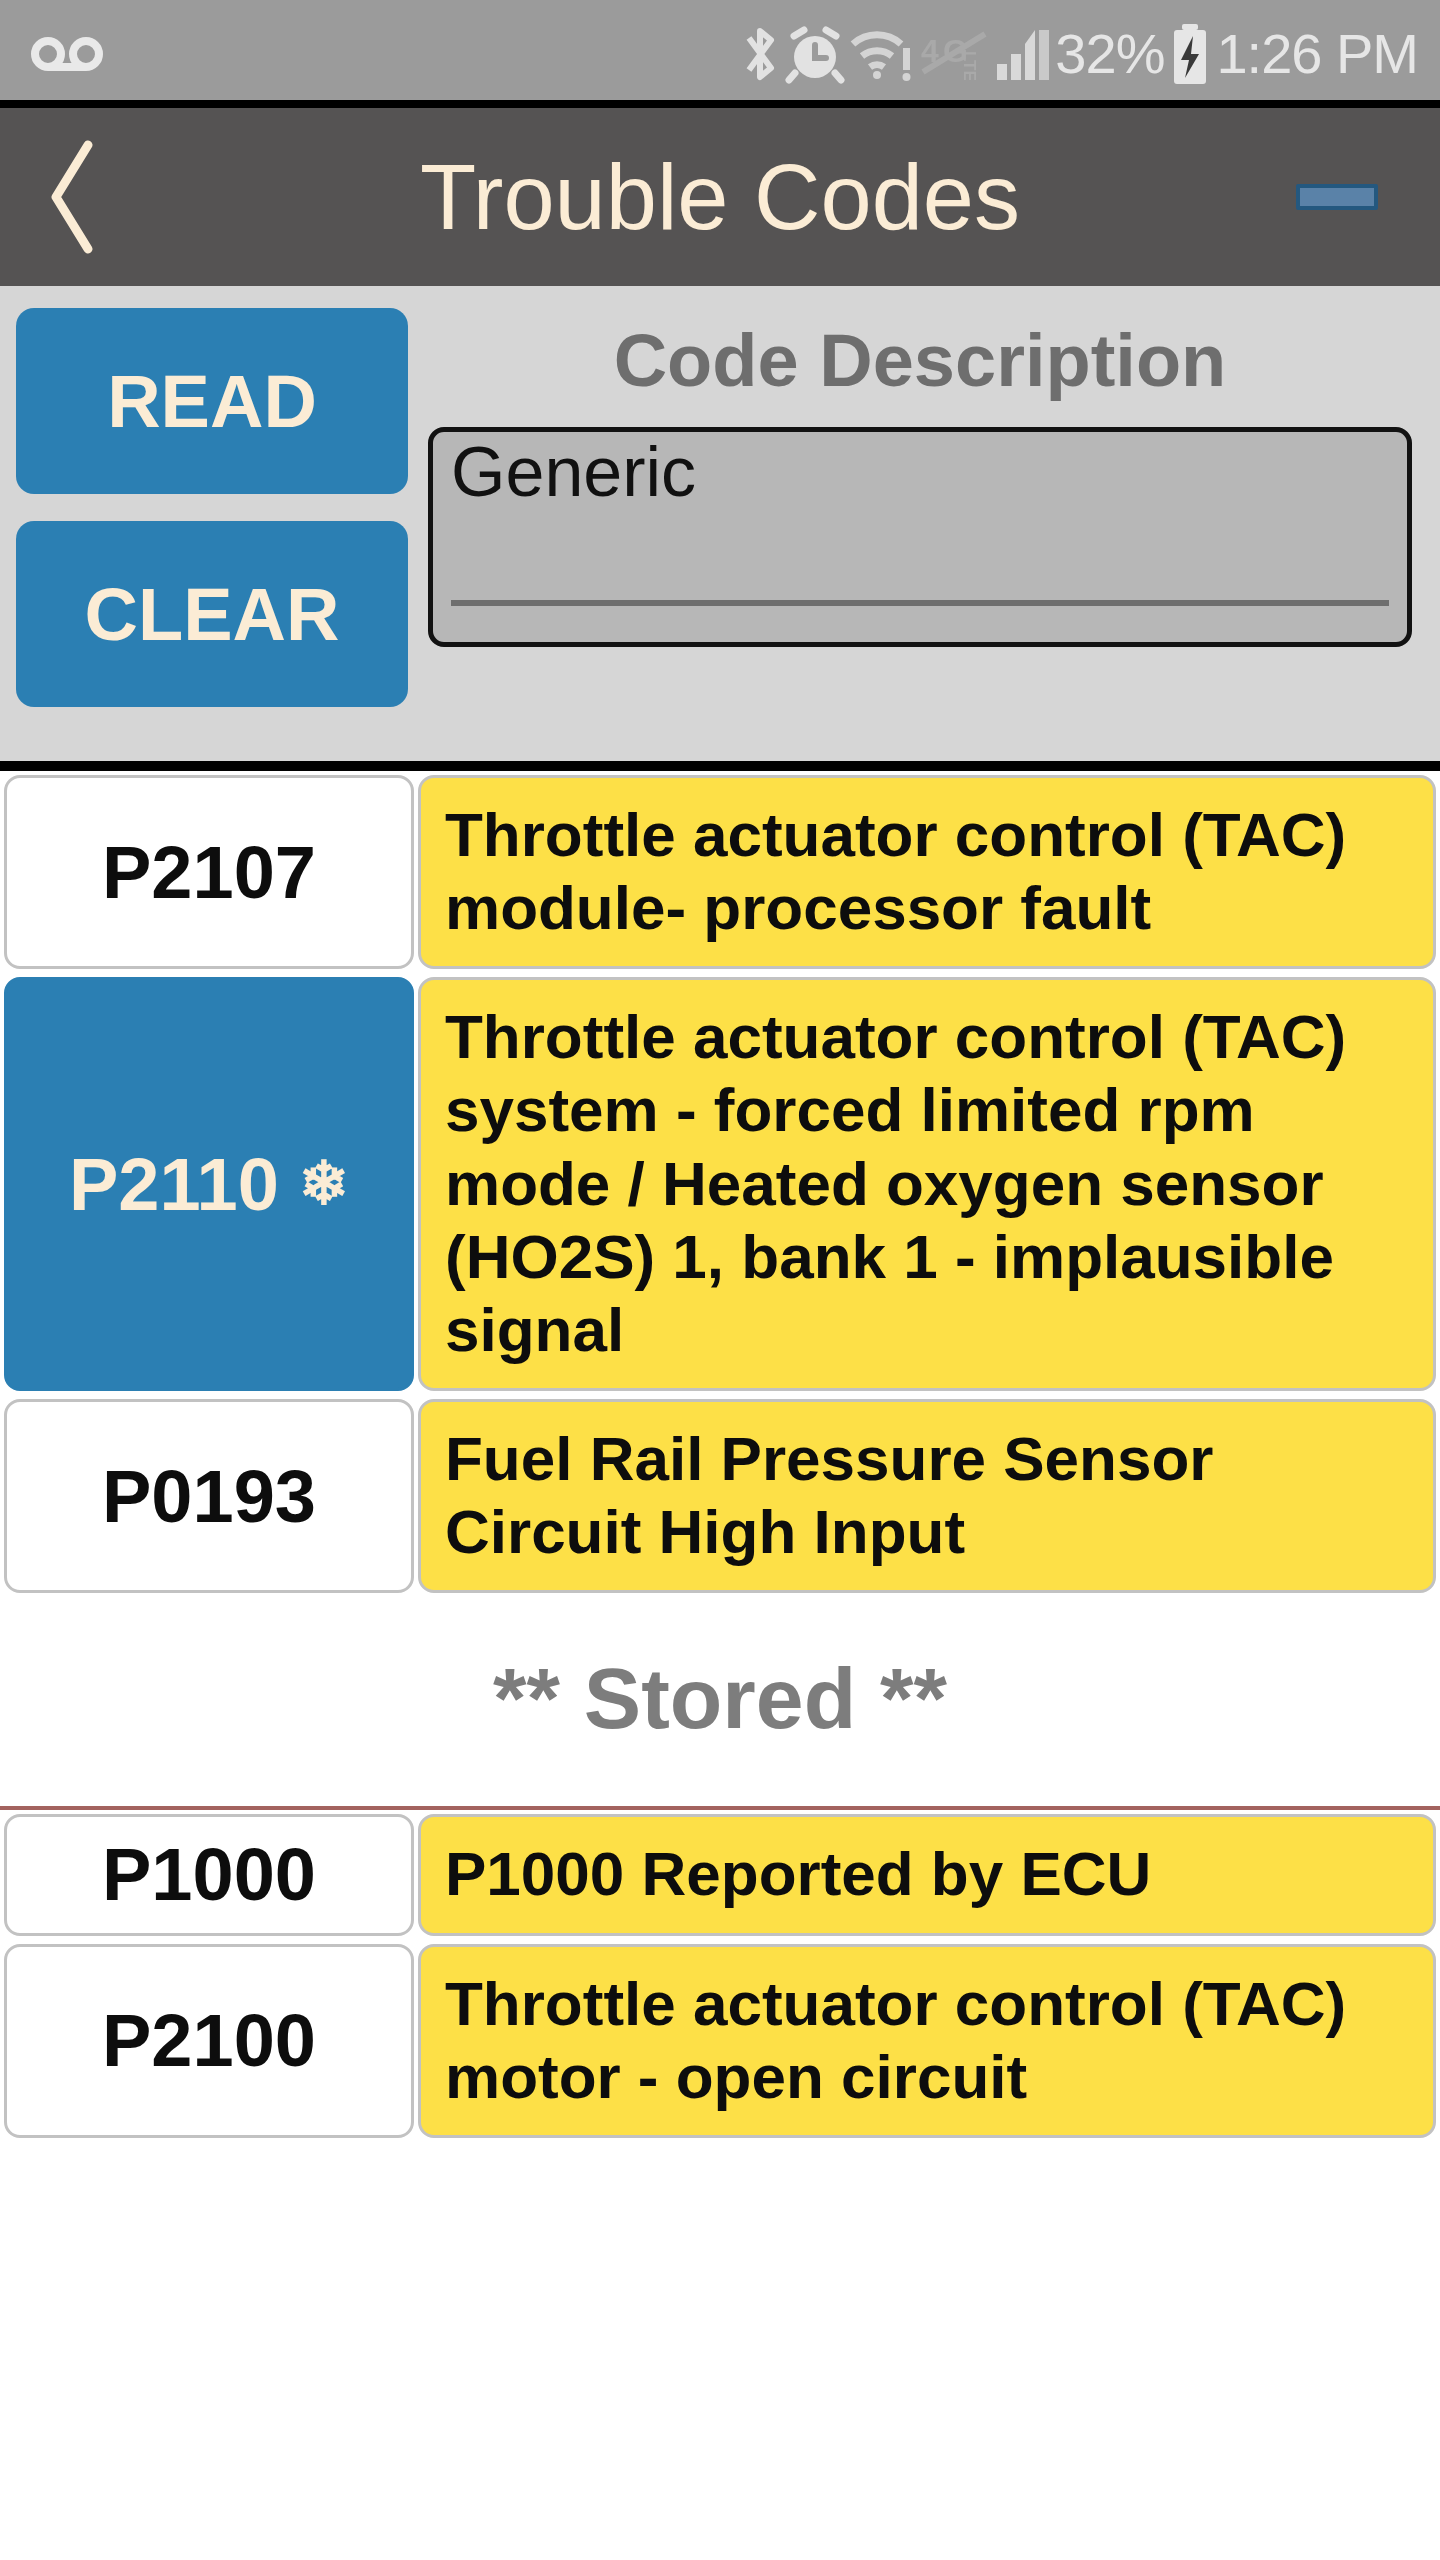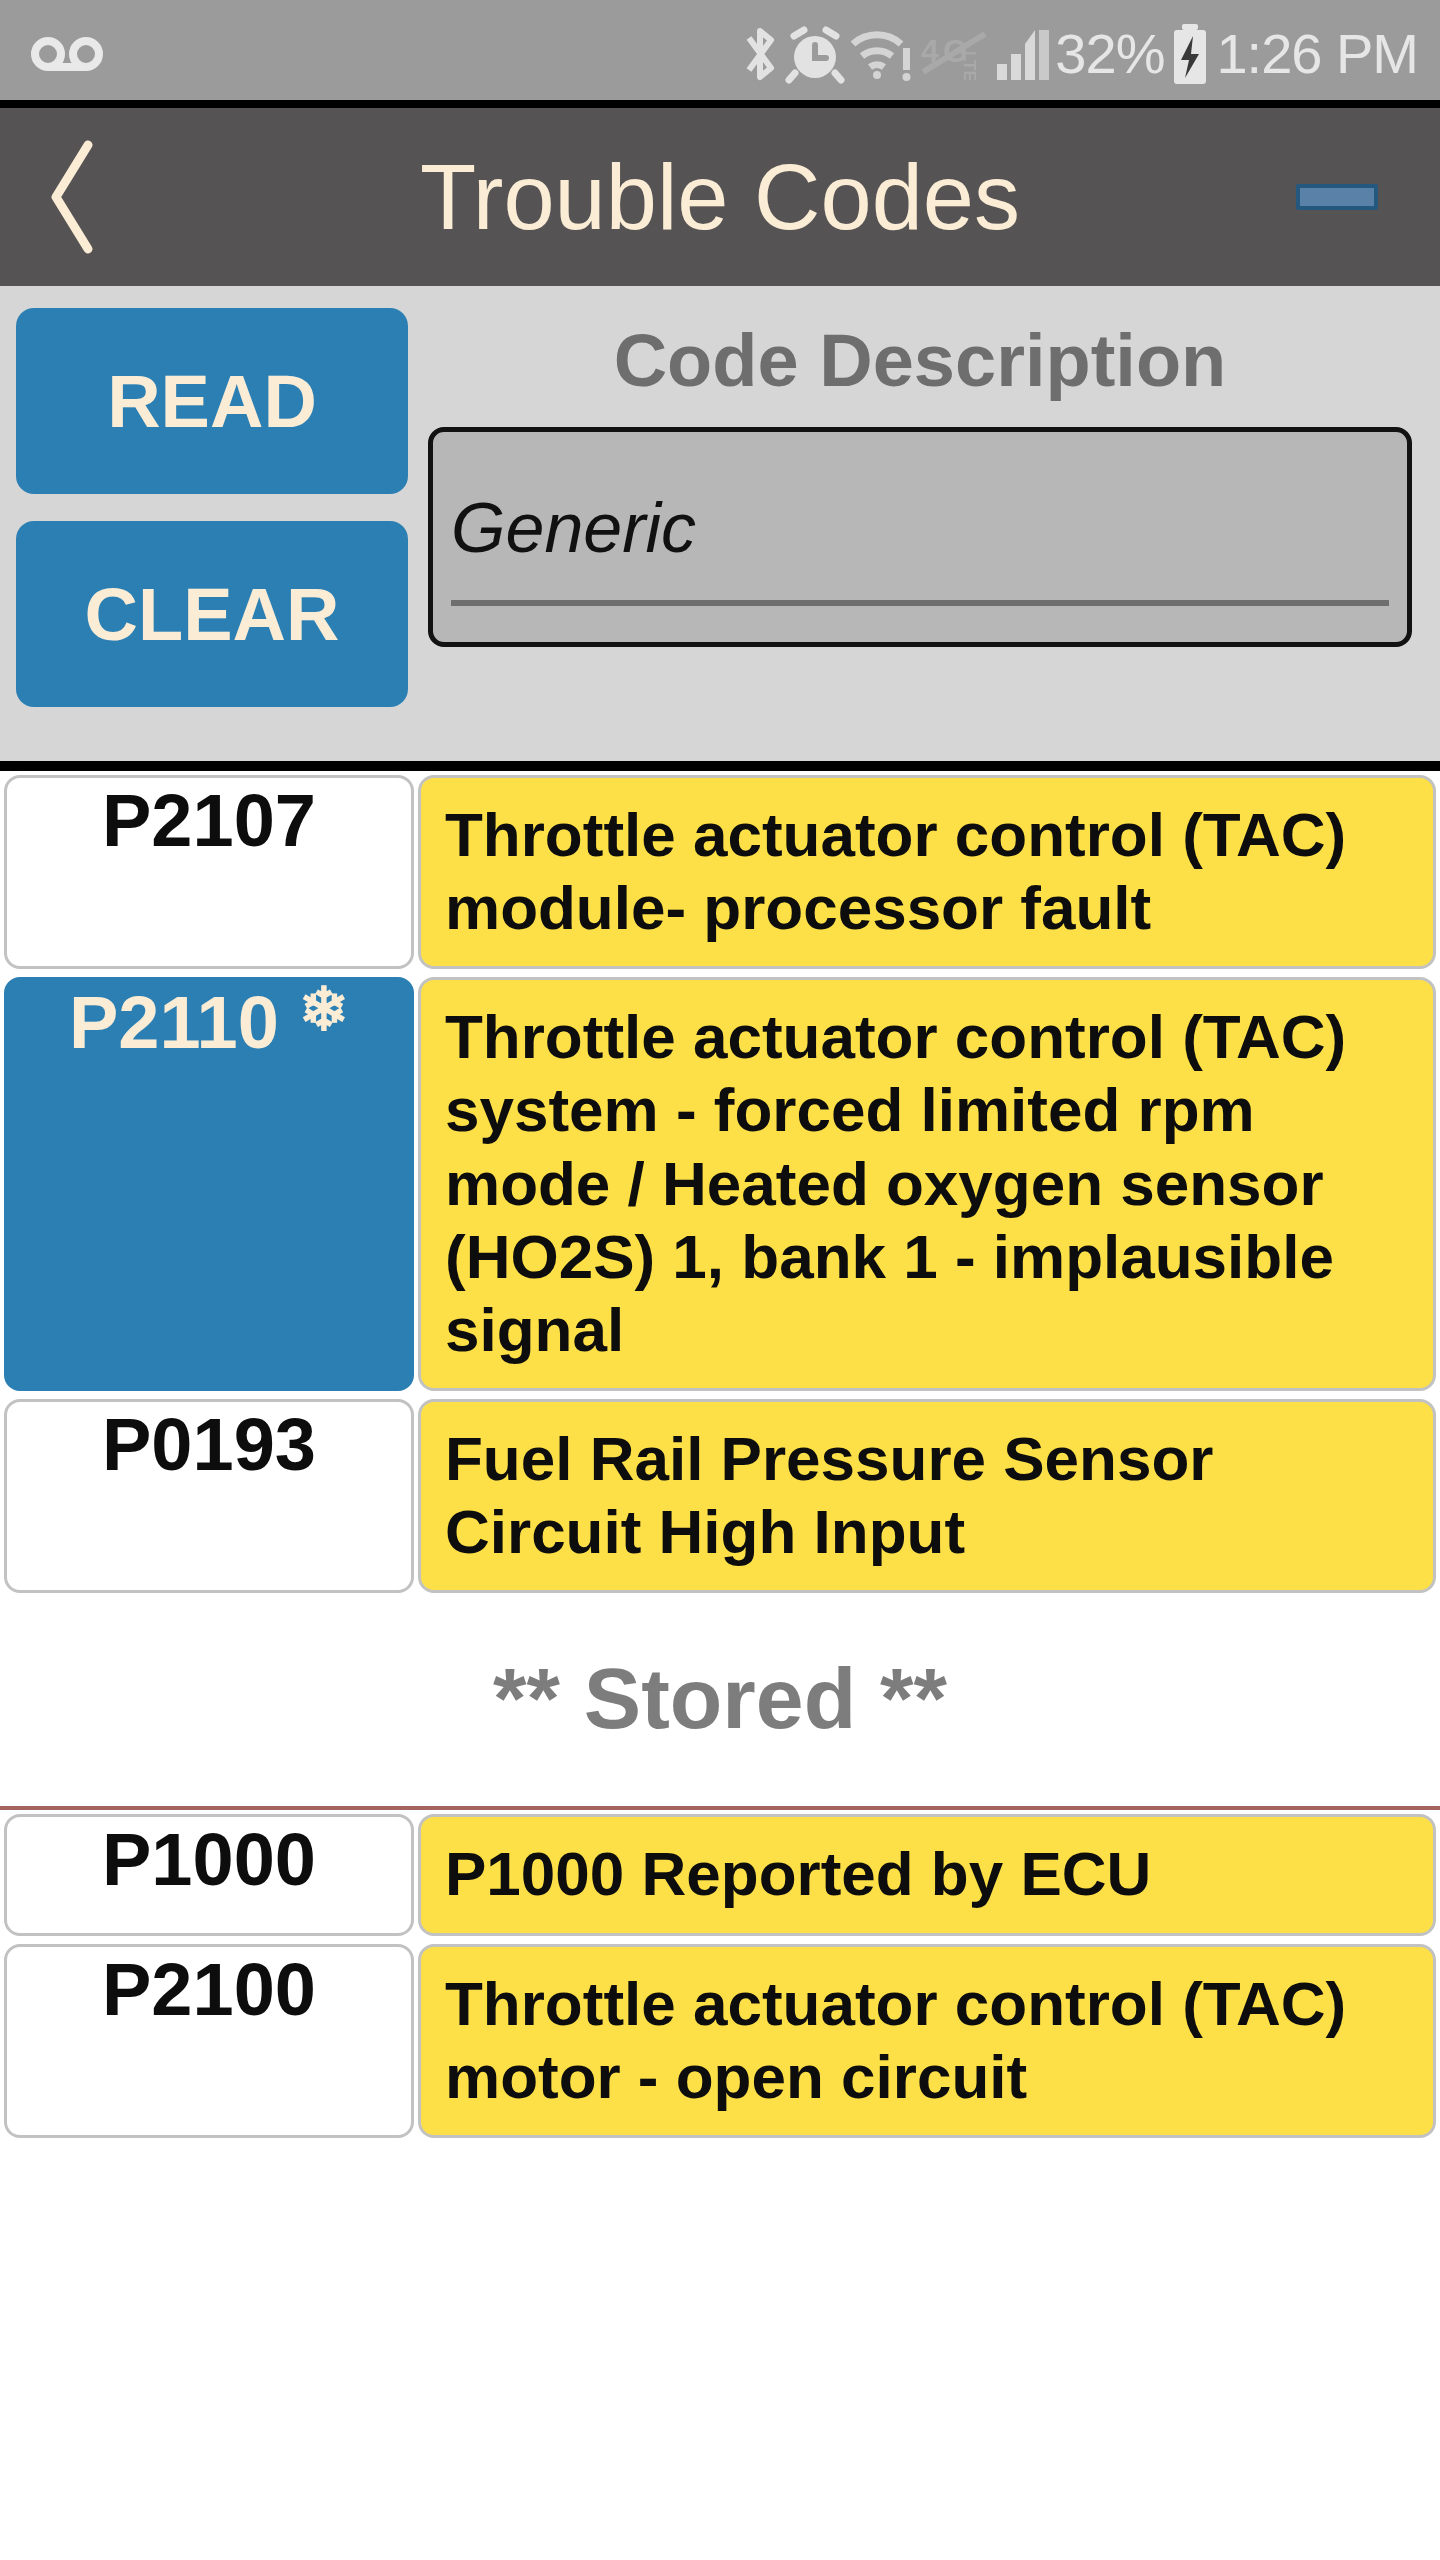--- a/index.html
+++ b/index.html
@@ -68,21 +68,21 @@
   .desc-col { flex: 1; padding: 0 28px 0 10px; display: flex; flex-direction: column; align-items: center;}
   .desc-label {
     color: #6e6e6e; font-size: 74px; font-weight: bold;
     font-family: "Liberation Sans", sans-serif;
     margin-top: 10px; margin-bottom: 24px; white-space: nowrap;
   }
   .spinner {
     width: 100%; height: 220px; background: #b7b7b7;
     border: 5px solid #121212; border-radius: 16px;
     position: relative; cursor: pointer; padding: 0 18px;
-    display: flex; align-items: center; font-style: italic;
+    display: flex; align-items: flex-start;
   }
   .spinner-value {
     font-size: 70px; color: #111; font-family: "Liberation Sans", sans-serif;
     padding-bottom: 18px;
   }
   .spinner::after {
     content: ""; position: absolute; left: 18px; right: 18px; bottom: 36px;
     height: 6px; background: #6e6e6e;
   }
 
@@ -93,21 +93,21 @@
     font-size: 86px; font-weight: bold;
     font-family: "Liberation Sans", sans-serif;
     padding: 52px 0 58px 0;
     border-bottom: 4px solid #a3635f;
   }
   .code-row { display: flex; min-height: 100px; }
   .code-cell {
     width: 410px; flex: 0 0 410px;
     border: 3px solid #c2c2c2; border-radius: 16px;
     margin: 4px 2px 4px 4px;
-    display: flex; justify-content: center;
+    display: flex; align-items: center; justify-content: center;
     background: #fff; cursor: pointer;
     font-size: 74px; font-weight: bold; color: #0d0d0d;
     font-family: "Liberation Sans", sans-serif;
     gap: 20px;
   }
   .code-cell.selected {
     background: #2b7fb3; border-color: #2b7fb3; color: #fbecd5;
   }
   .desc-cell {
     flex: 1; border: 3px solid #c2c2c2; border-radius: 16px;

